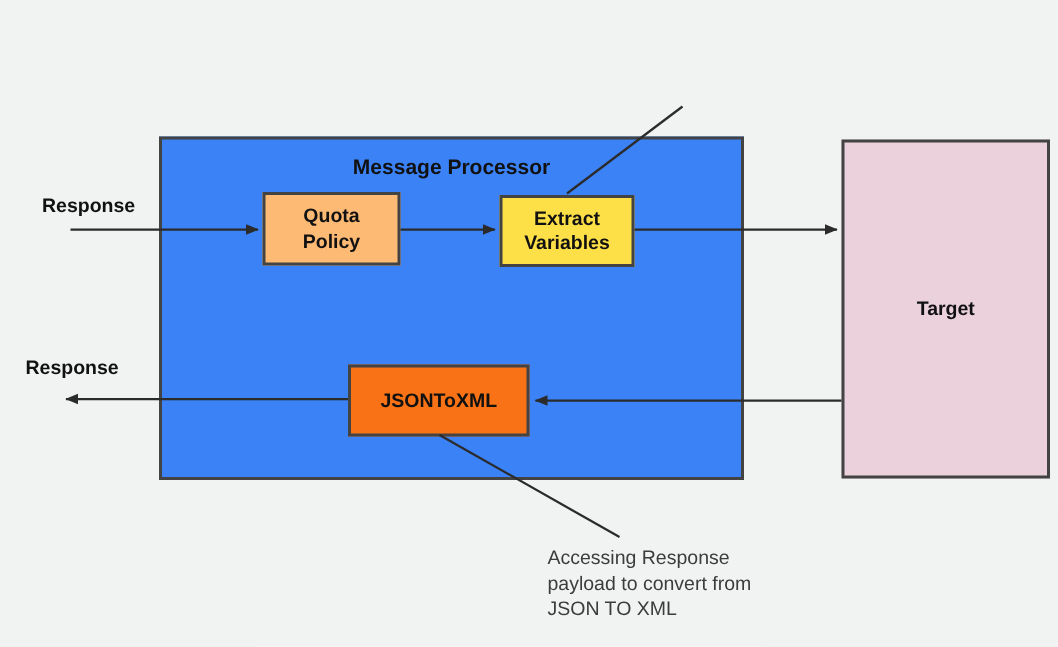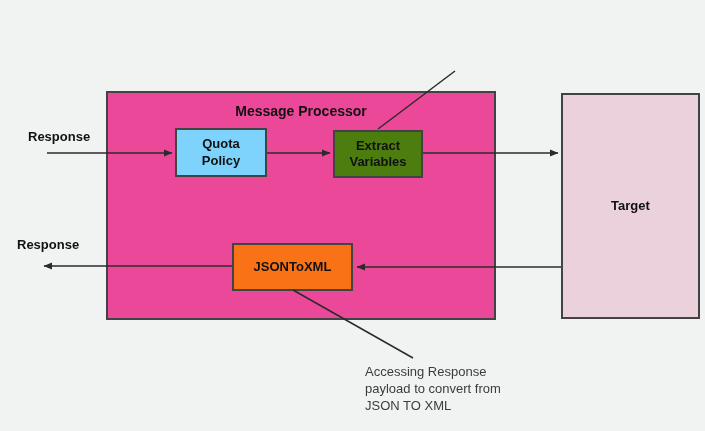--- a/index.html
+++ b/index.html
@@ -68,34 +68,34 @@
   svg.overlay line {
     stroke: #2b2b2b;
     stroke-width: 1.5;
   }
 </style>
 </head>
 <body>
 
 <div class="canvas" style="background: rgb(241, 242, 242);">
 
-  <div class="node mp-box" style="background-color: #ec4899;">
+  <div class="node mp-box" style="background-color: #3b82f6;">
     <span>Message Processor</span>
   </div>
 
   <div class="node target-box" style="background-color: rgb(234, 209, 220);">
     <span>Target</span>
   </div>
 
-  <div class="node quota-box" style="background-color: #7dd3fc; align-items: center;">
+  <div class="node quota-box" style="background-color: #fdba74; align-items: center;">
     <span>Quota
 Policy</span>
   </div>
 
-  <div class="node extract-box" style="background-color: #4d7c0f;">
+  <div class="node extract-box" style="background-color: #fde047;">
     <span>Extract
 Variables</span>
   </div>
 
   <div class="node json-box" style="background-color: #f97316;">
     <span>JSONToXML</span>
   </div>
 
   <div class="flow-label request-label">Response</div>
 

